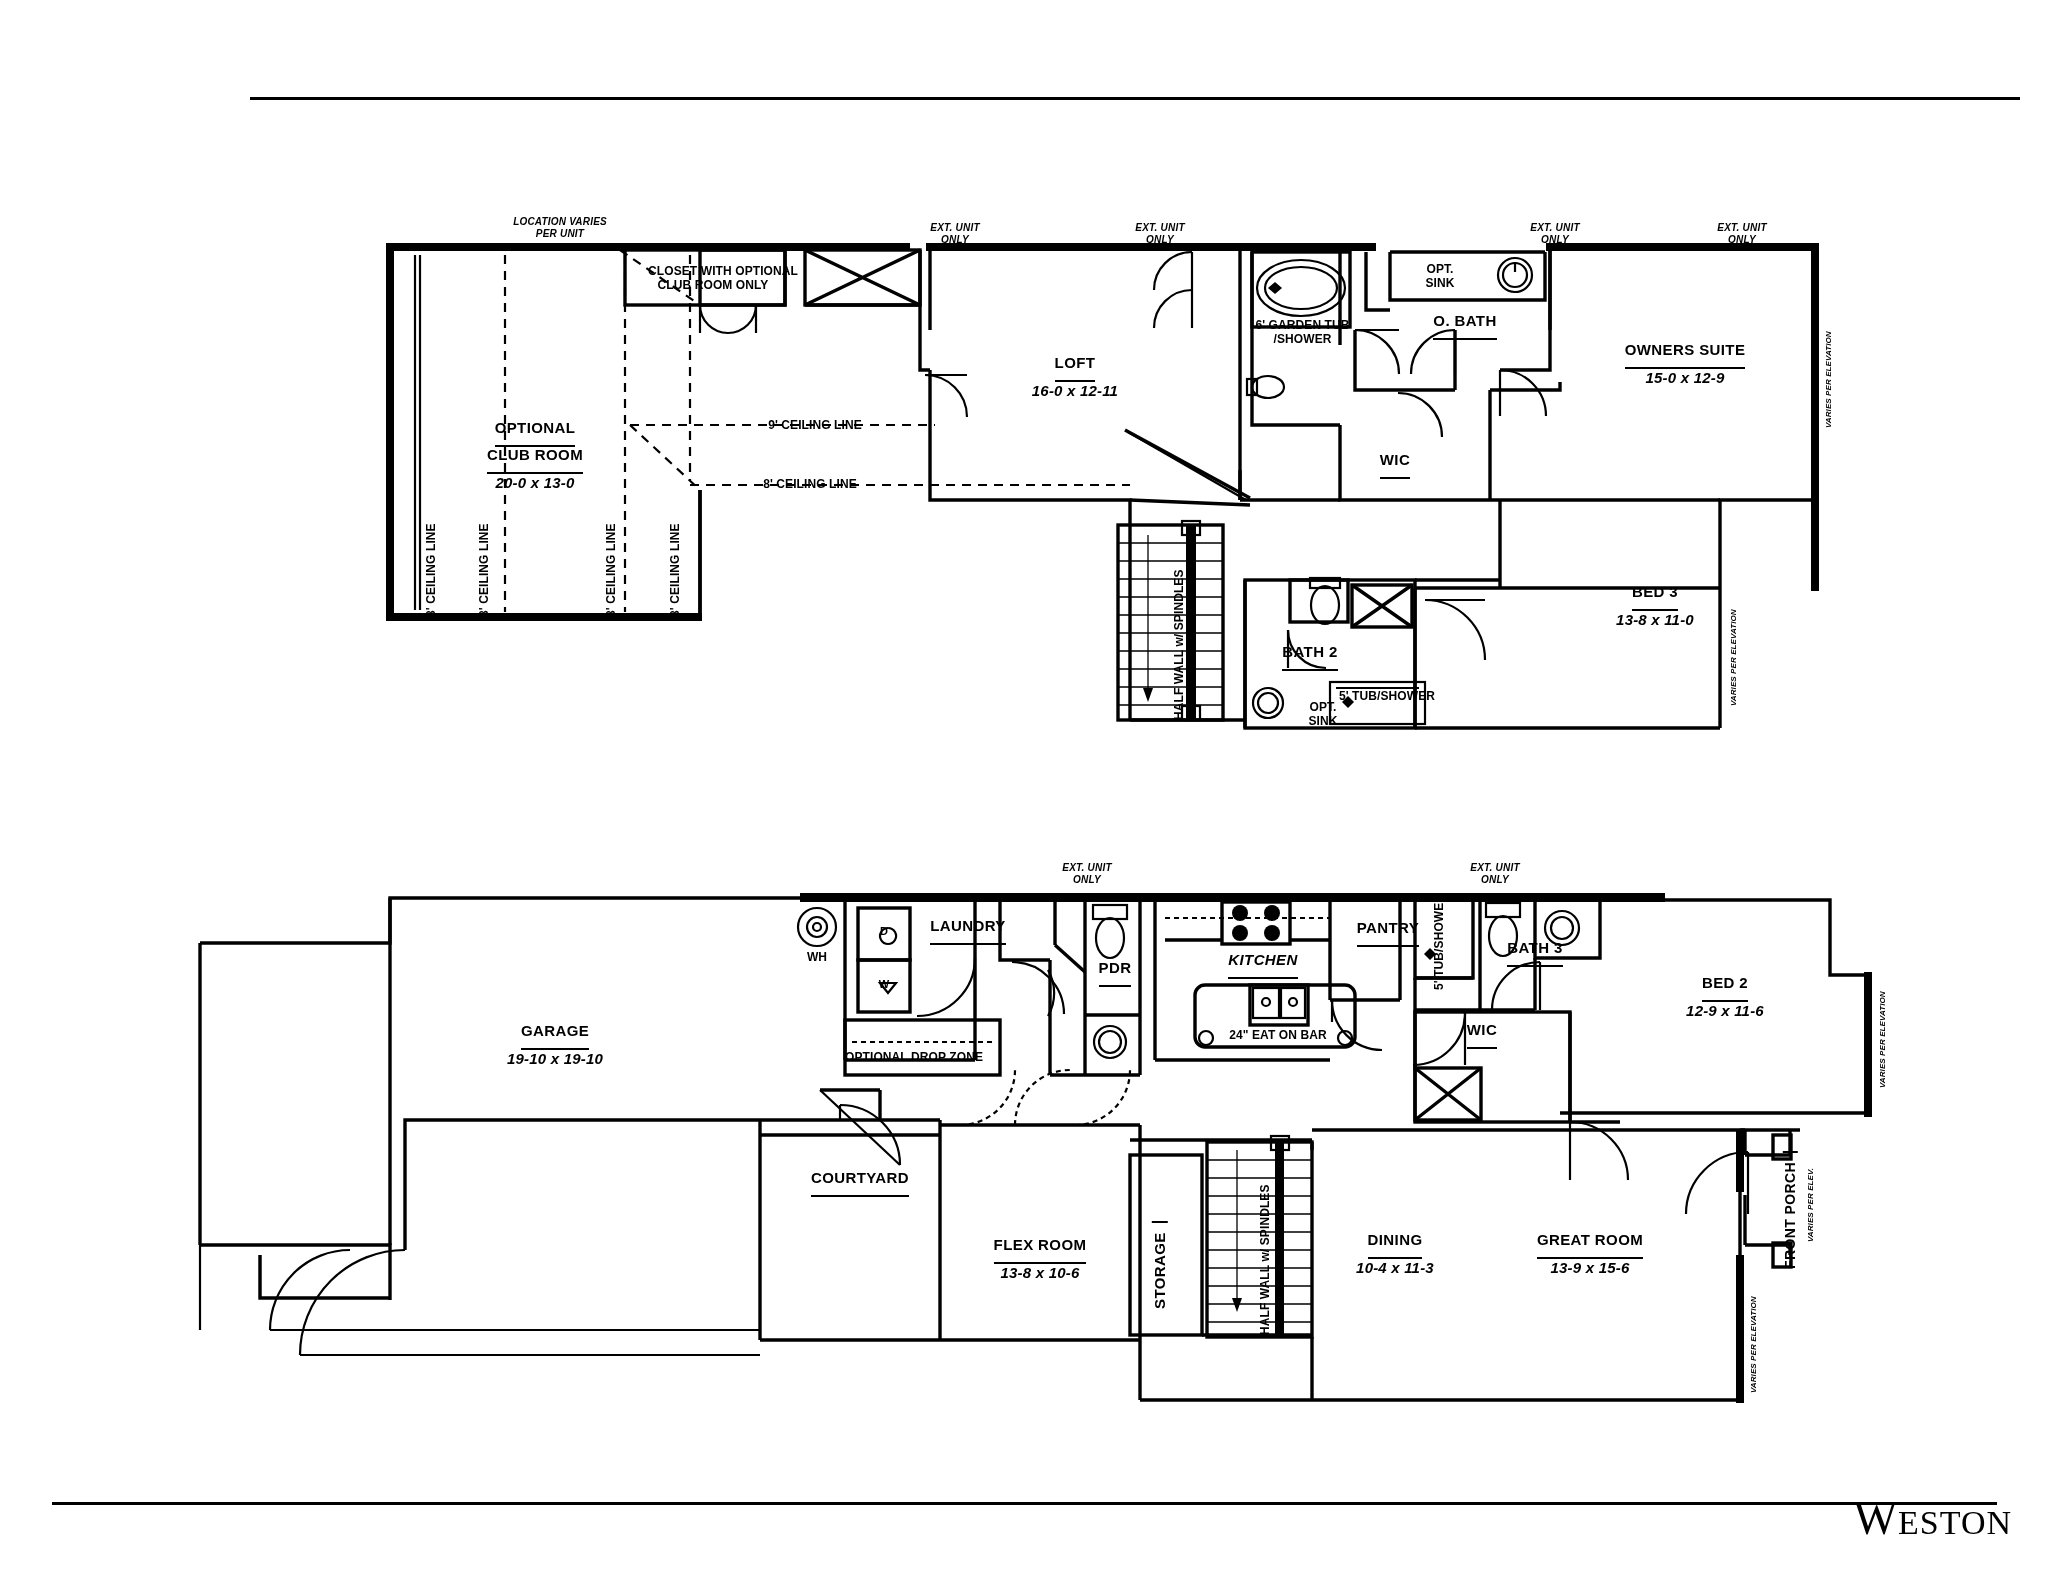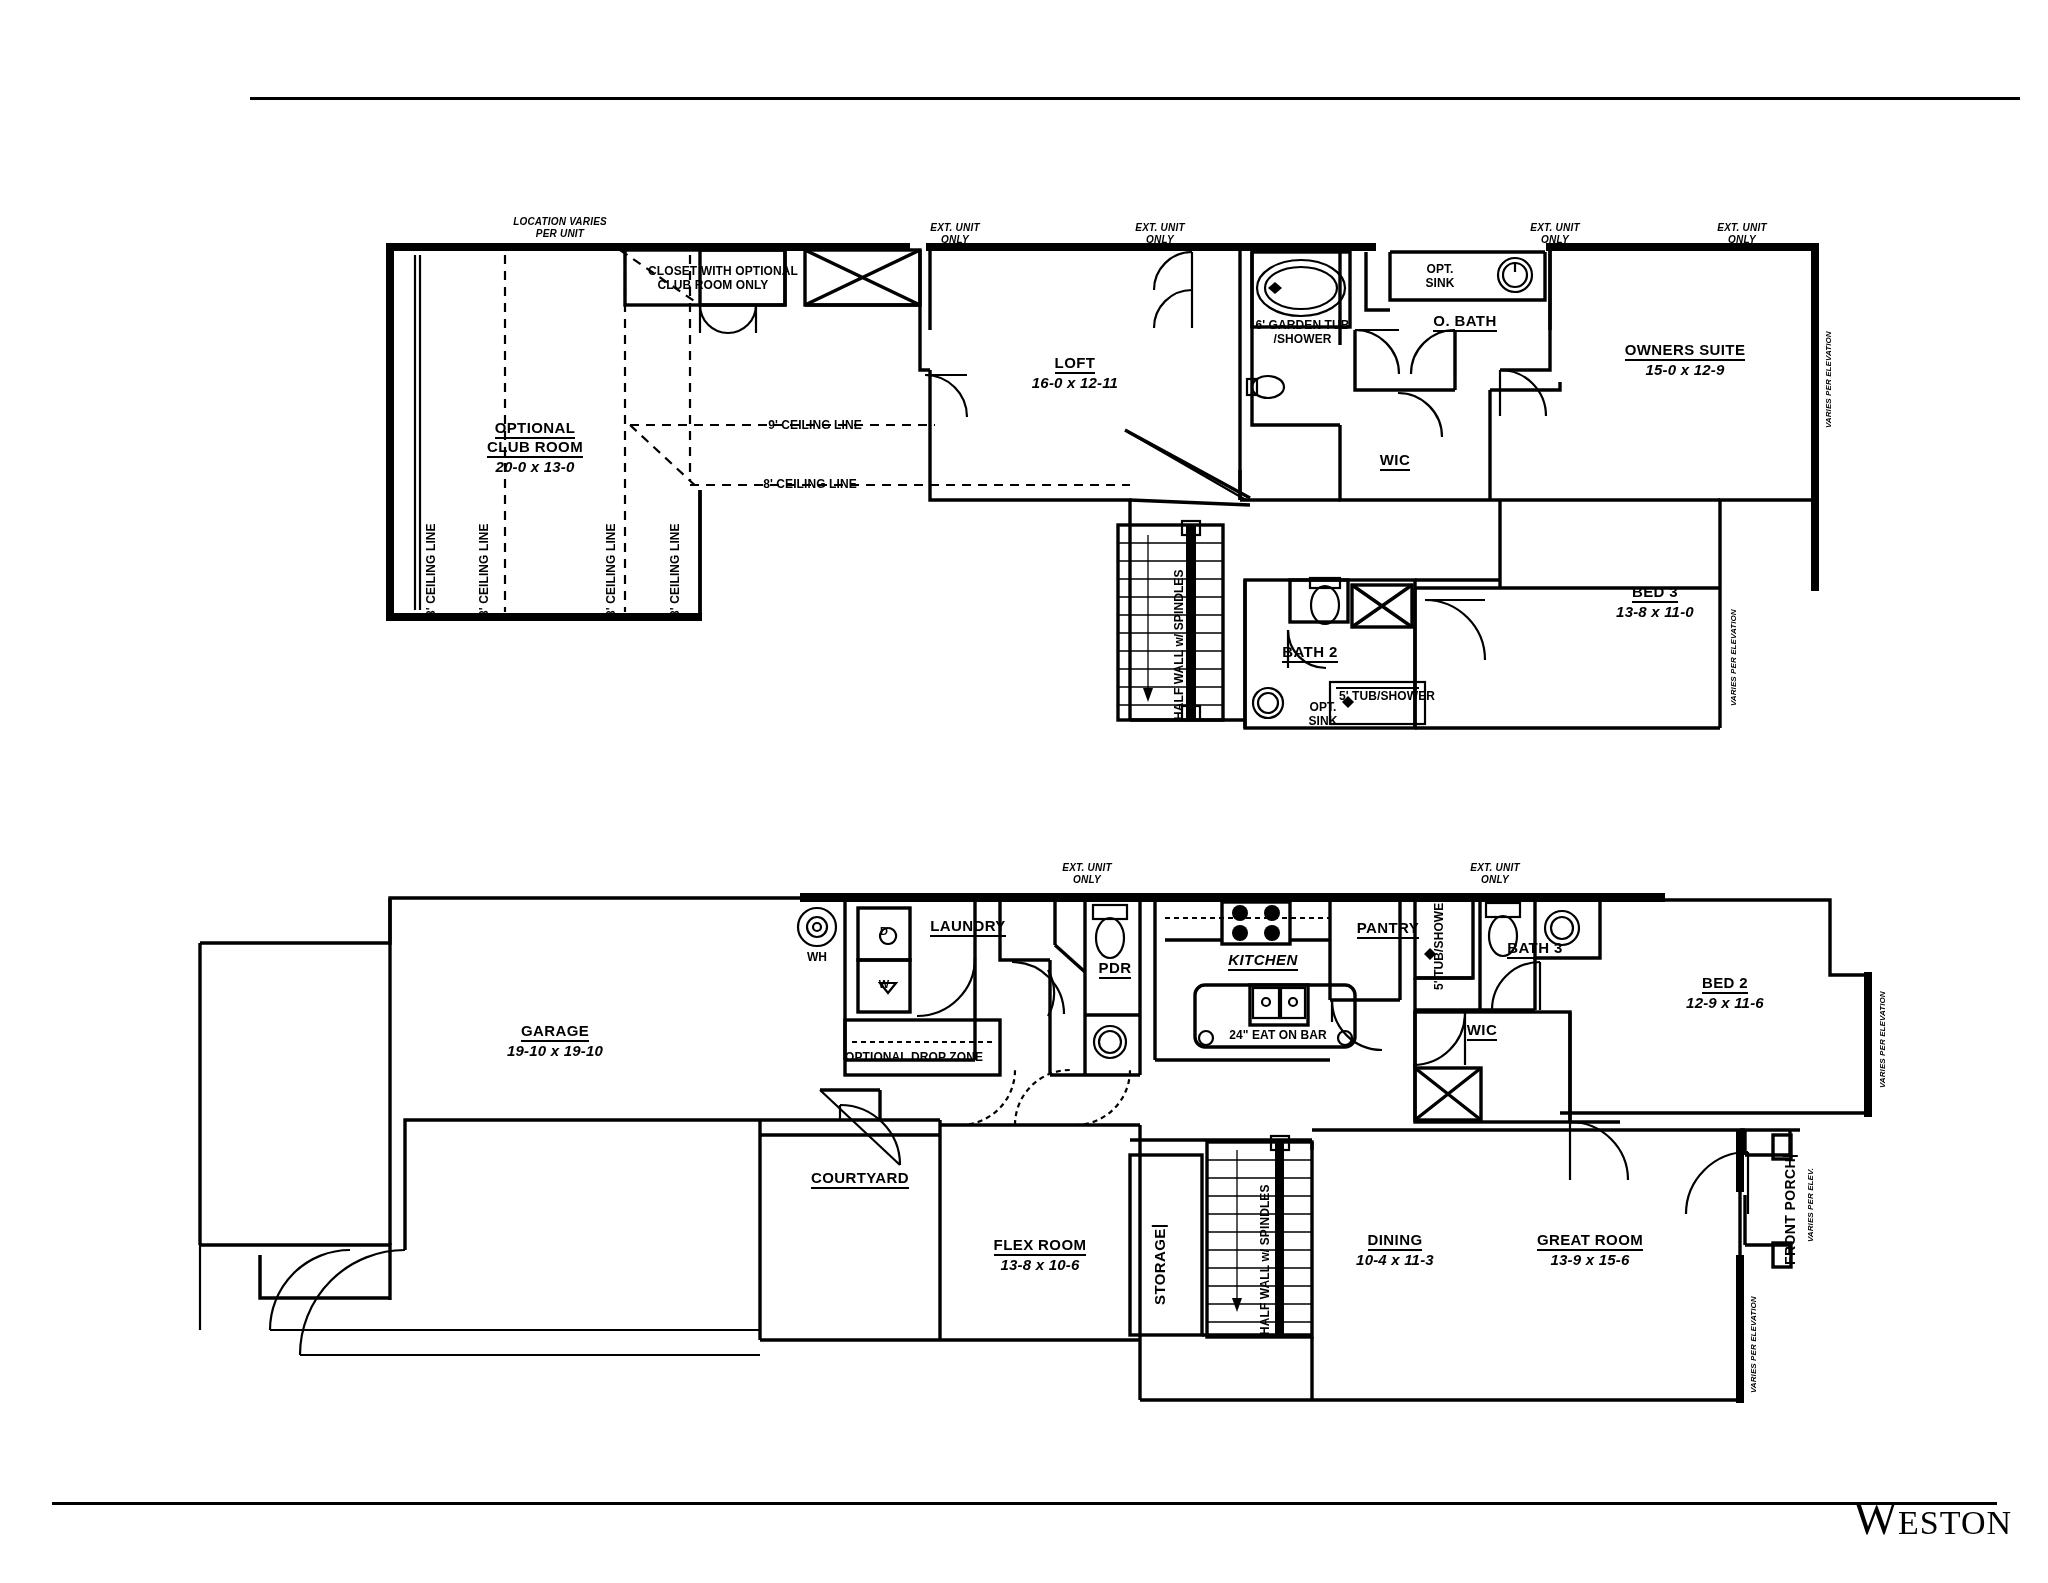--- a/index.html
+++ b/index.html
@@ -7,21 +7,21 @@
        font-family:"Liberation Sans",sans-serif;color:#000;}
 
   #sheet{position:absolute;left:0;top:0;width:2048px;height:1583px;}
 
   .rule{position:absolute;background:#000;}
 
   
   .lbl{position:absolute;text-align:center;white-space:nowrap;
        font-family:"Liberation Sans",sans-serif;line-height:1.05;}
   .room-name{font-size:15px;font-weight:700;letter-spacing:.4px;
-             border-bottom:2px solid #000;padding-bottom:1px;display:inline-block;}
+             border-bottom:2px solid #000;padding-bottom:9px;display:inline-block;}
   .room-dim{font-size:15px;font-style:italic;font-weight:700;letter-spacing:.2px;
             display:block;margin-top:1px;}
   .note{font-size:10px;font-weight:700;font-style:italic;letter-spacing:.2px;
         text-align:center;line-height:1.15;}
   .tiny{font-size:12px;font-weight:700;letter-spacing:.1px;text-align:center;line-height:1.2;}
   .tiny-i{font-size:8px;font-weight:700;font-style:italic;letter-spacing:.1px;
           text-align:center;line-height:1.2;}
   .vert{writing-mode:vertical-rl;transform:rotate(180deg);}
 
   

